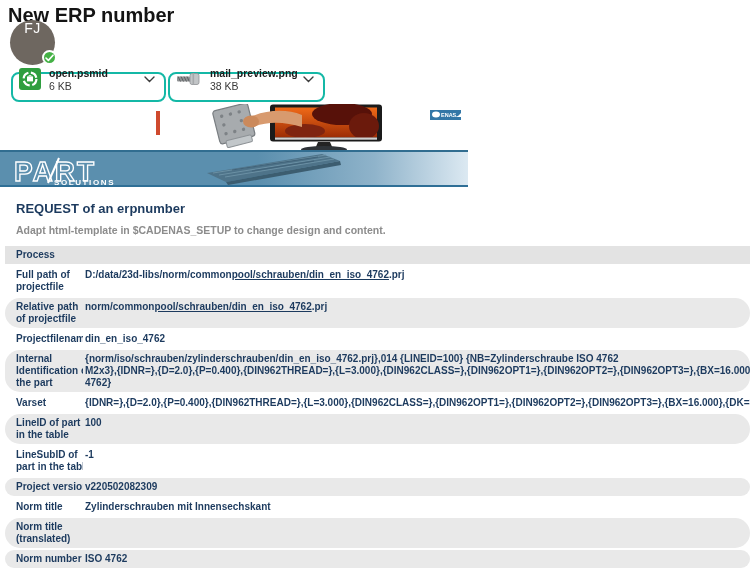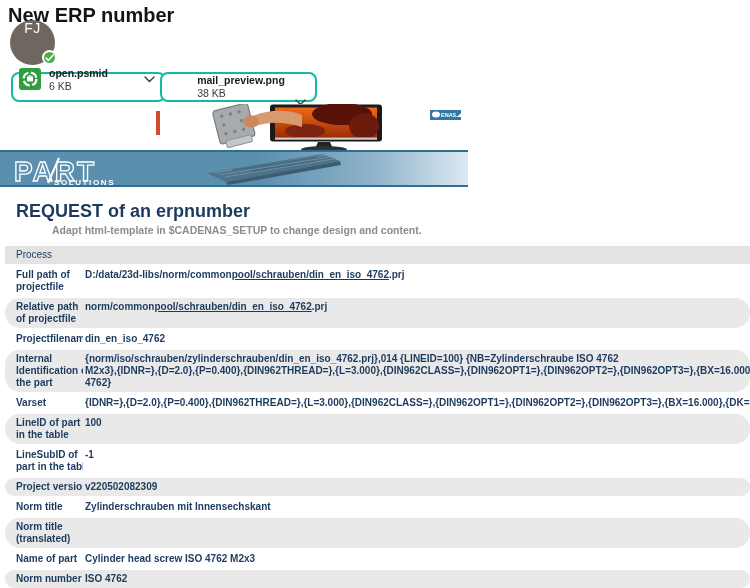--- a/index.html
+++ b/index.html
@@ -14,33 +14,33 @@
   .avatar { position:absolute; left:10px; top:20px; width:45px; height:45px;
     border-radius:50%; background:#6e6760; display:flex; justify-content:center; }
   .avatar .initials { color:#fff; font-size:14px; font-weight:400; letter-spacing:.5px; }
   .badge { position:absolute; right:-2px; bottom:0px; width:15px; height:15px; border-radius:50%;
     background:#45b146; border:2px solid #fff; display:flex; align-items:center; justify-content:center; }
   .badge svg { display:block; }
   
   .chip { position:absolute; top:72px; height:30px; background:#fff; border:2px solid #14b8a6;
     border-radius:8px; display:flex; align-items:center; padding:0 9px 16px 6px; cursor:pointer; }
   .chip-1 { left:11px;  width:155px; }
-  .chip-2 { left:160px; width:157px;flex-direction:column; }
+  .chip-2 { left:168px; width:157px; }
   .chip .txt { display:flex; flex-direction:column; margin-left:8px; line-height:12px; }
   .chip .nm { font-size:10.5px; font-weight:600; color:#1c1c1c; }
   .chip .sz { font-size:10.5px; color:#3a3a3a; margin-top:1px; }
   .chip .chev { margin-left:auto; display:flex; }
   
   .banner { position:absolute; left:0; top:104px; width:468px; height:84px; }
   
-  .req-heading { position:absolute; left:16px; top:201px; font-size:18px; font-weight:700; color:#1c3a5e; }
-  .req-sub { position:absolute; left:16px; top:224px; font-size:10.5px; font-weight:700; color:#8c8c8c;margin-left:36px; }
+  .req-heading { position:absolute; left:16px; top:201px; font-size:13px; font-weight:700; color:#1c3a5e; }
+  .req-sub { position:absolute; left:16px; top:224px; font-size:10.5px; font-weight:700; color:#8c8c8c; }
   
   .ptable { position:absolute; left:5px; top:246px; width:745px; font-size:10px; line-height:12px; color:#1c3a5e; }
-  .thead { background:#e3e3e3; font-weight:400; padding:3px 0 3px 11px; margin-bottom:2px; }
+  .thead { background:#e3e3e3; font-weight:700; padding:3px 0 3px 11px; margin-bottom:2px; }
   .trow { display:flex; align-items:flex-start; margin-bottom:2px; }
   .trow.white { background:#ffffff; }
   .trow.gray  { background:#e9e9e9;border-radius:15px; }
   .tlabel { flex:none; width:78px; padding:3px 0 3px 11px; font-weight:700; white-space:pre; overflow:hidden; }
   .tvalue { flex:1; padding:3px 0 3px 2px; font-weight:700; white-space:nowrap; min-height:18px;
     display:flex; flex-direction:column; justify-content:center; }
   .tvalue .u { text-decoration:underline; }
   .vline { white-space:nowrap; }
 </style>
 </head>
@@ -224,24 +224,20 @@
         </div>
         <div class="trow white">
           <div class="tlabel">Norm title</div>
           <div class="tvalue">Zylinderschrauben mit Innensechskant</div>
         </div>
         <div class="trow gray">
           <div class="tlabel">Norm title
 (translated)</div>
           <div class="tvalue"></div>
         </div>
-        <div class="trow white">
-          <div class="tlabel">Name of part</div>
-          <div class="tvalue">Cylinder head screw ISO 4762 M2x3</div>
-        </div>
         <div class="trow gray">
           <div class="tlabel">Norm number</div>
           <div class="tvalue">ISO 4762</div>
         </div>
       </div>
   </div>
 
 </div>
 
 </body></html>

